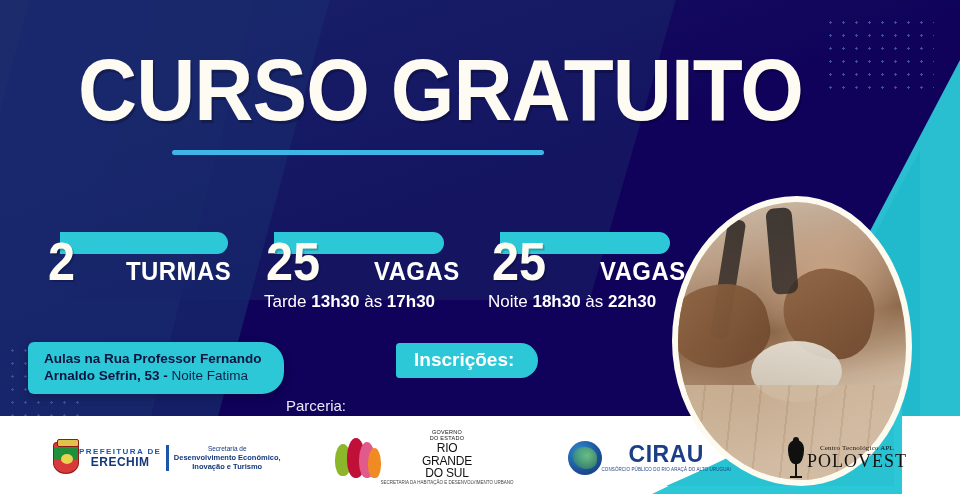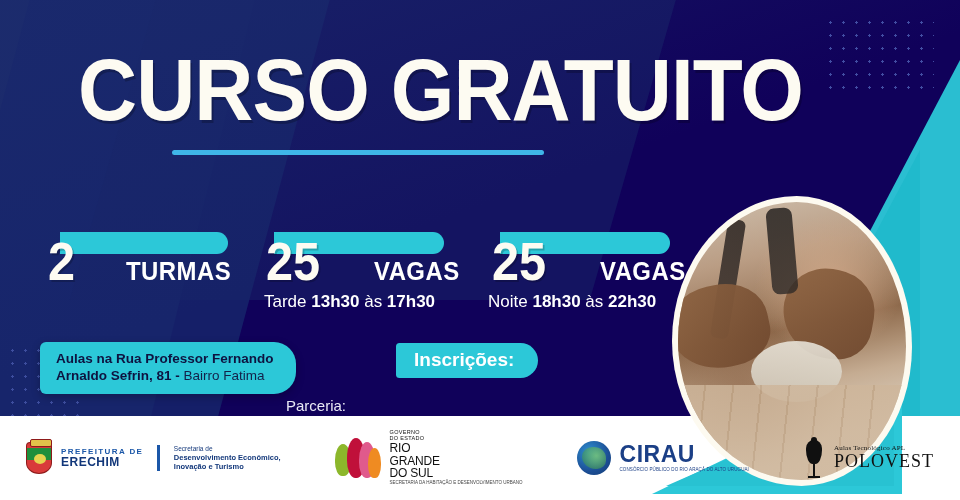--- a/index.html
+++ b/index.html
@@ -228,21 +228,21 @@
   .stat-tarde .sched { left:2px; }
 
   .stat-noite { left:488px; top:232px; width:240px; }
   .stat-noite .bar { width:170px; left:12px; }
   .stat-noite .num { left:4px; }
   .stat-noite .word { left:112px; }
   .stat-noite .sched { left:0px; }
 
   
   .address-pill {
-    position:absolute; left:40px; top:342px;
+    position:absolute; left:28px; top:342px;
     padding:8px 22px 9px 16px;
     background:#2cc8d8;
     border-radius:6px 22px 22px 6px;
     box-shadow:0 3px 8px rgba(0,0,0,.25);
   }
   .address-pill .line {
     font-size:13.5px; line-height:1.28; color:#0e1340; font-weight:bold; white-space:nowrap;
   }
   .address-pill .line .soft { font-weight:normal; color:#132049; }
 
@@ -266,21 +266,21 @@
     font-size:15px; color:#e8e8f5;
   }
 
   
   .logo-row {
     position:absolute; left:0; bottom:0;
     width:960px; height:84px;
     display:flex; align-items:center; justify-content:center;
     gap:54px;
   }
-  .logo { display:flex; align-items:center; gap:9px; }
+  .logo { display:flex; align-items:center; gap:0;text-align:center; }
 
   
   .crest {
     width:26px; height:32px;
     background:linear-gradient(#d93a3a 0%, #d93a3a 18%, #1f8f3c 18%, #1f8f3c 58%, #d93a3a 58%, #d93a3a 100%);
     border:1.5px solid #8e1a1a;
     border-radius:4px 4px 50% 50% / 4px 4px 34% 34%;
     position:relative;
   }
   .crest::before {
@@ -405,21 +405,21 @@
 
   <div class="stat stat-noite">
     <div class="bar"></div>
     <div class="num">25</div>
     <div class="word">VAGAS</div>
     <div class="sched"><span>Noite </span><b>18h30</b><span> às </span><b>22h30</b></div>
   </div>
 
   <div class="address-pill">
     <div class="line">Aulas na Rua Professor Fernando</div>
-    <div class="line"><span>Arnaldo Sefrin, 81 -</span><span class="soft"> Bairro Fatima</span></div>
+    <div class="line"><span>Arnaldo Sefrin, 53 -</span><span class="soft"> Noite Fatima</span></div>
   </div>
 
   <div class="insc-pill">
     <span>Inscrições:</span>
   </div>
 
   <div class="parceria">Parceria:</div>
 
   <div class="logo-row">
 
@@ -463,20 +463,20 @@
     </div>
 
     <div class="logo">
       <span class="polo-mark">
         <span class="neck"></span>
           <span class="torso"></span>
           <span class="stem"></span>
           <span class="foot"></span>
       </span>
       <span class="polo-txt">
-        <span class="p1" style="display:block">Aulas Tecnológico APL</span>
+        <span class="p1" style="display:block">Centro Tecnológico APL</span>
         <span class="p2" style="display:block">POLOVEST</span>
       </span>
     </div>
 
   </div>
 
 </div>
 
 </body></html>

